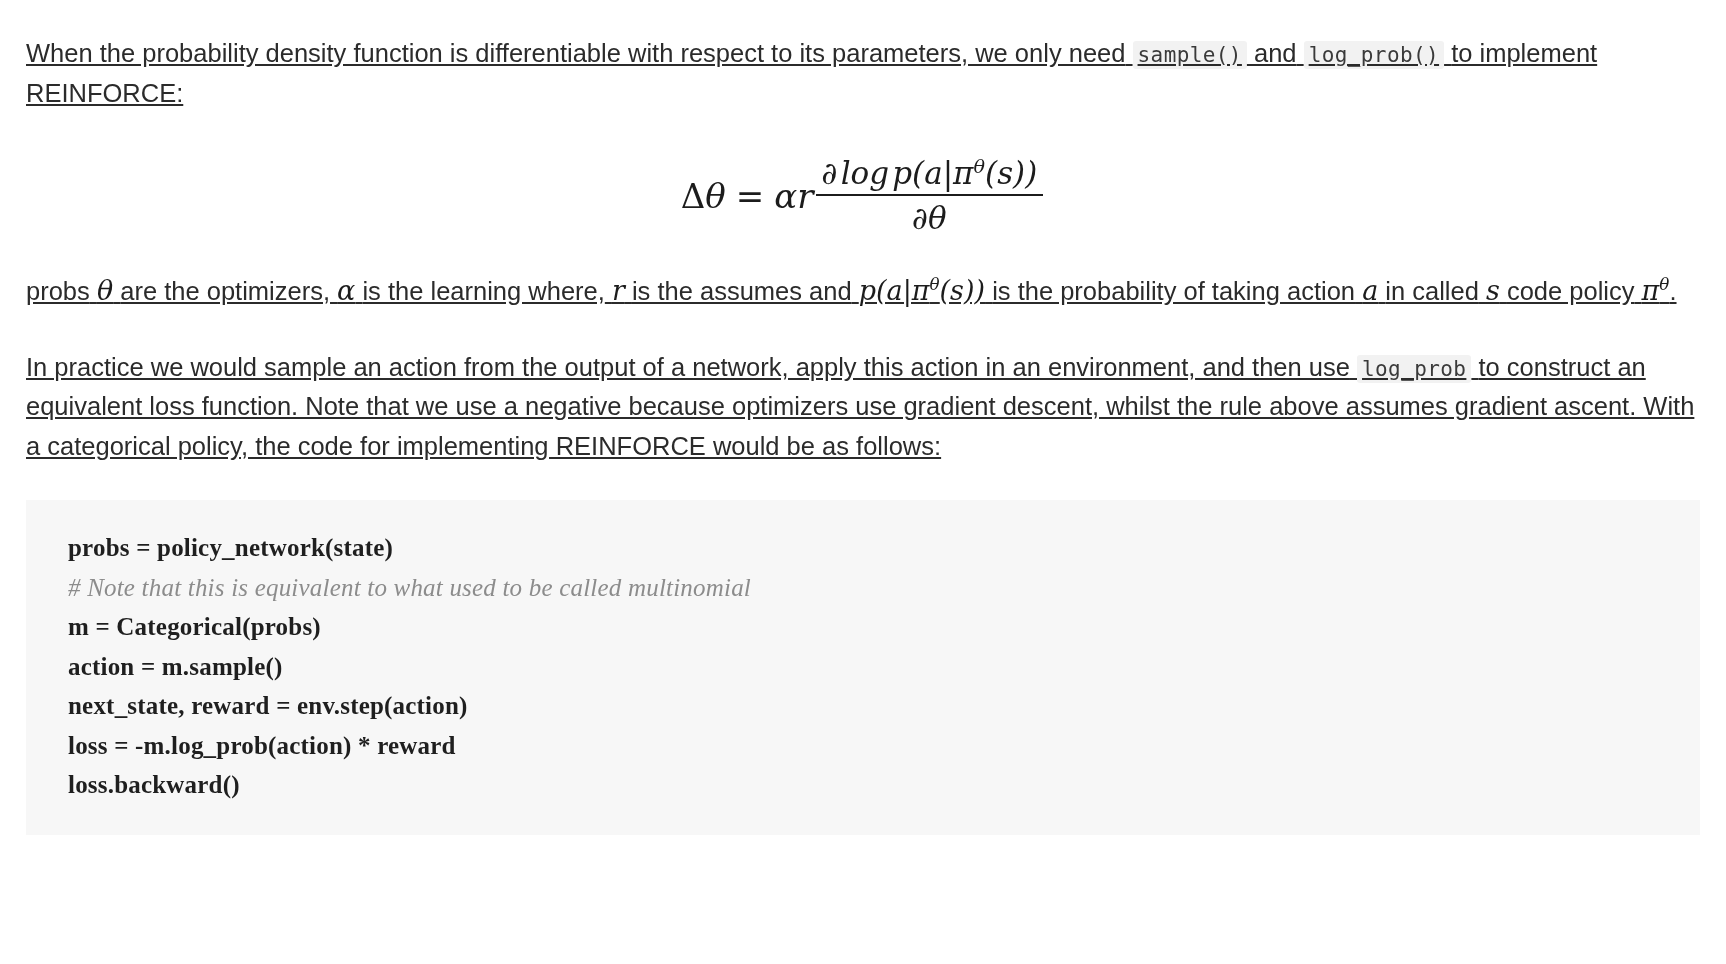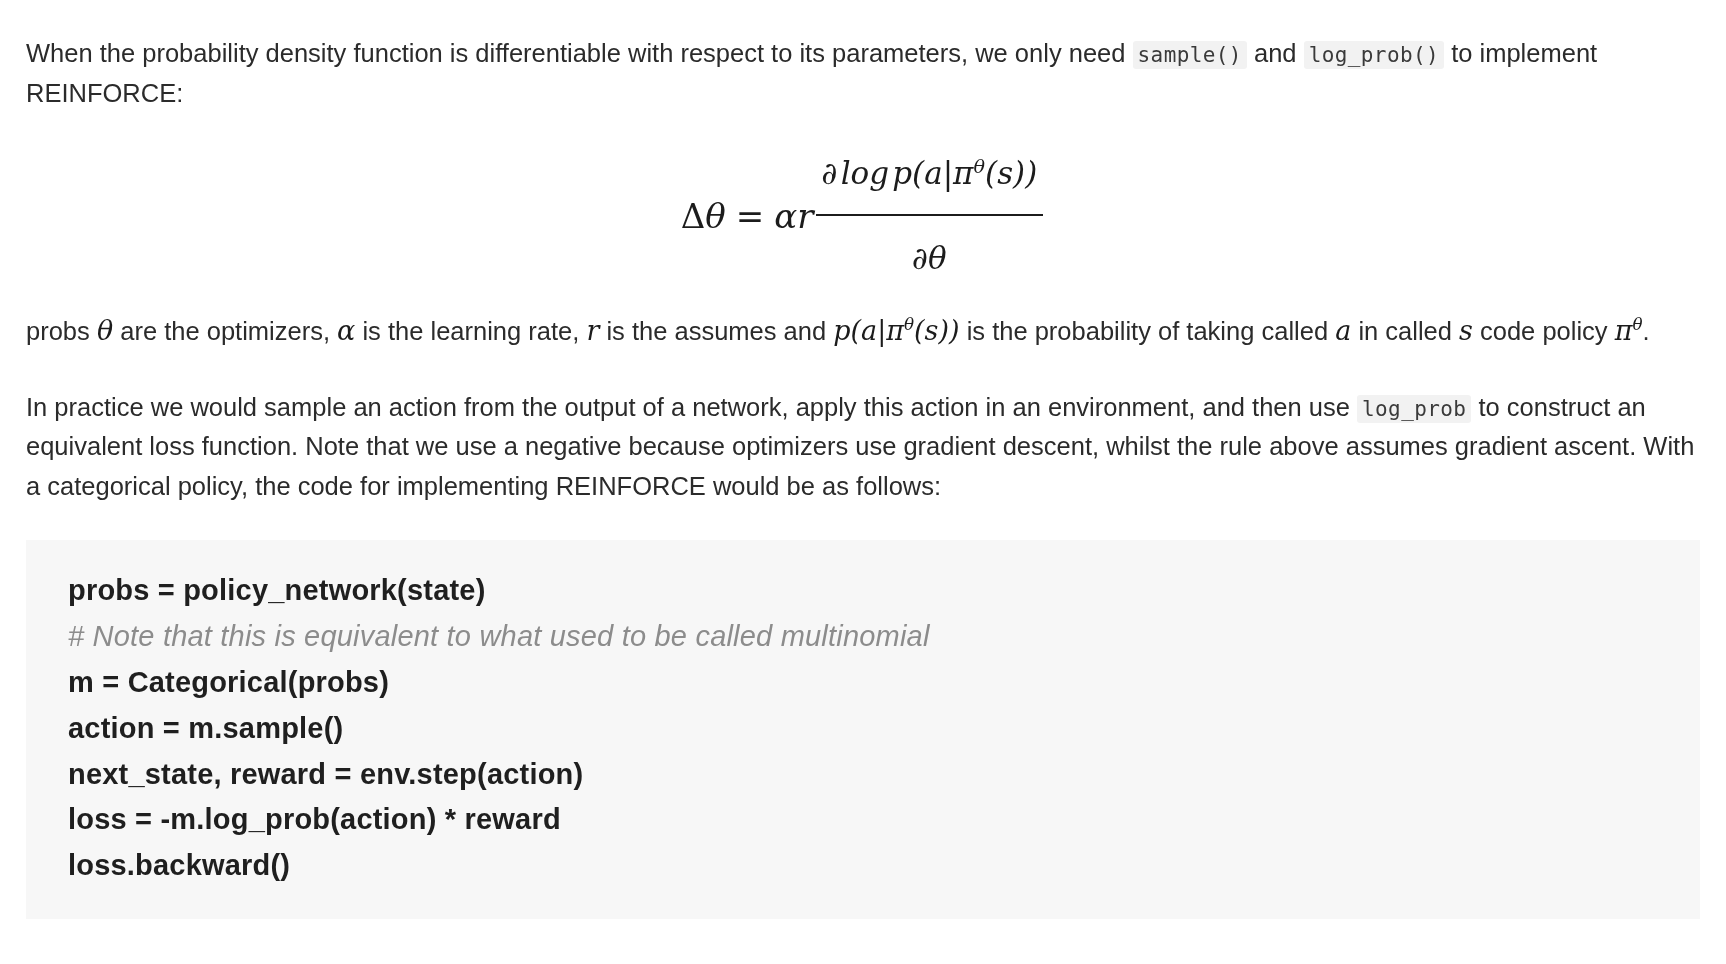--- a/index.html
+++ b/index.html
@@ -17,20 +17,21 @@
   .page {
     padding: 34px 26px 0 26px;
     box-sizing: border-box;
   }
   p.para {
     font-size: 25.5px;
     line-height: 1.55;
     margin: 0 0 0 0;
     color: #2b2b2b;
     font-weight: 400;
+    text-decoration: underline;
   }
   .spacer-1 { height: 36px; }
   .spacer-2 { height: 30px; }
   .spacer-3 { height: 36px; }
 
   code.inline {
     font-family: "DejaVu Sans Mono", monospace;
     font-size: 21px;
     background: #f2f2f2;
     color: #3a3a3a;
@@ -52,21 +53,20 @@
     align-items: center;
     font-size: 34px;
     font-style: italic;
   }
   .frac {
     display: inline-flex;
     flex-direction: column;
     align-items: center;
     vertical-align: middle;
     margin: 0 2px;
-    gap: 20px;
   }
   .frac .num {
     padding: 0 6px 3px 6px;
     font-size: 31px;
   }
   .frac .bar {
     width: 100%;
     border-top: 2px solid #1c1c1c;
   }
   .frac .den {
@@ -86,22 +86,22 @@
     font-family: "DejaVu Serif", serif;
     font-style: italic;
     font-size: 27px;
     color: #1c1c1c;
   }
 
   pre.codeblock {
     background: #f7f7f7;
     margin: 0;
     padding: 28px 0 30px 42px;
-    font-family: Liberation Sans, sans-serif;
-    font-size: 29px;
+    font-family: Liberation Serif, serif;
+    font-size: 25px;
     line-height: 1.58;
     font-weight: bold;
     color: #1f1f1f;
     letter-spacing: 0.2px;
   }
   pre.codeblock .comment {
     color: #8c8c8c;
     font-style: italic;
     font-weight: normal;
   }
@@ -141,25 +141,25 @@
     </span>
   </div>
 
   <div class="spacer-2"></div>
 
   <p class="para">
     <span>probs</span>
     <span class="inline-math">θ</span>
     <span>are the optimizers,</span>
     <span class="inline-math">α</span>
-    <span>is the learning rate,</span>
+    <span>is the learning where,</span>
     <span class="inline-math">r</span>
     <span>is the assumes and</span>
     <span class="inline-math">p(a|π<sup class="theta">θ</sup>(s))</span>
-    <span>is the probability of taking called</span>
+    <span>is the probability of taking action</span>
     <span class="inline-math">a</span>
     <span>in called</span>
     <span class="inline-math">s</span>
     <span>code policy</span>
     <span class="inline-math">π<sup class="theta">θ</sup></span><span>.</span>
   </p>
 
   <div class="spacer-3"></div>
 
   <p class="para">

